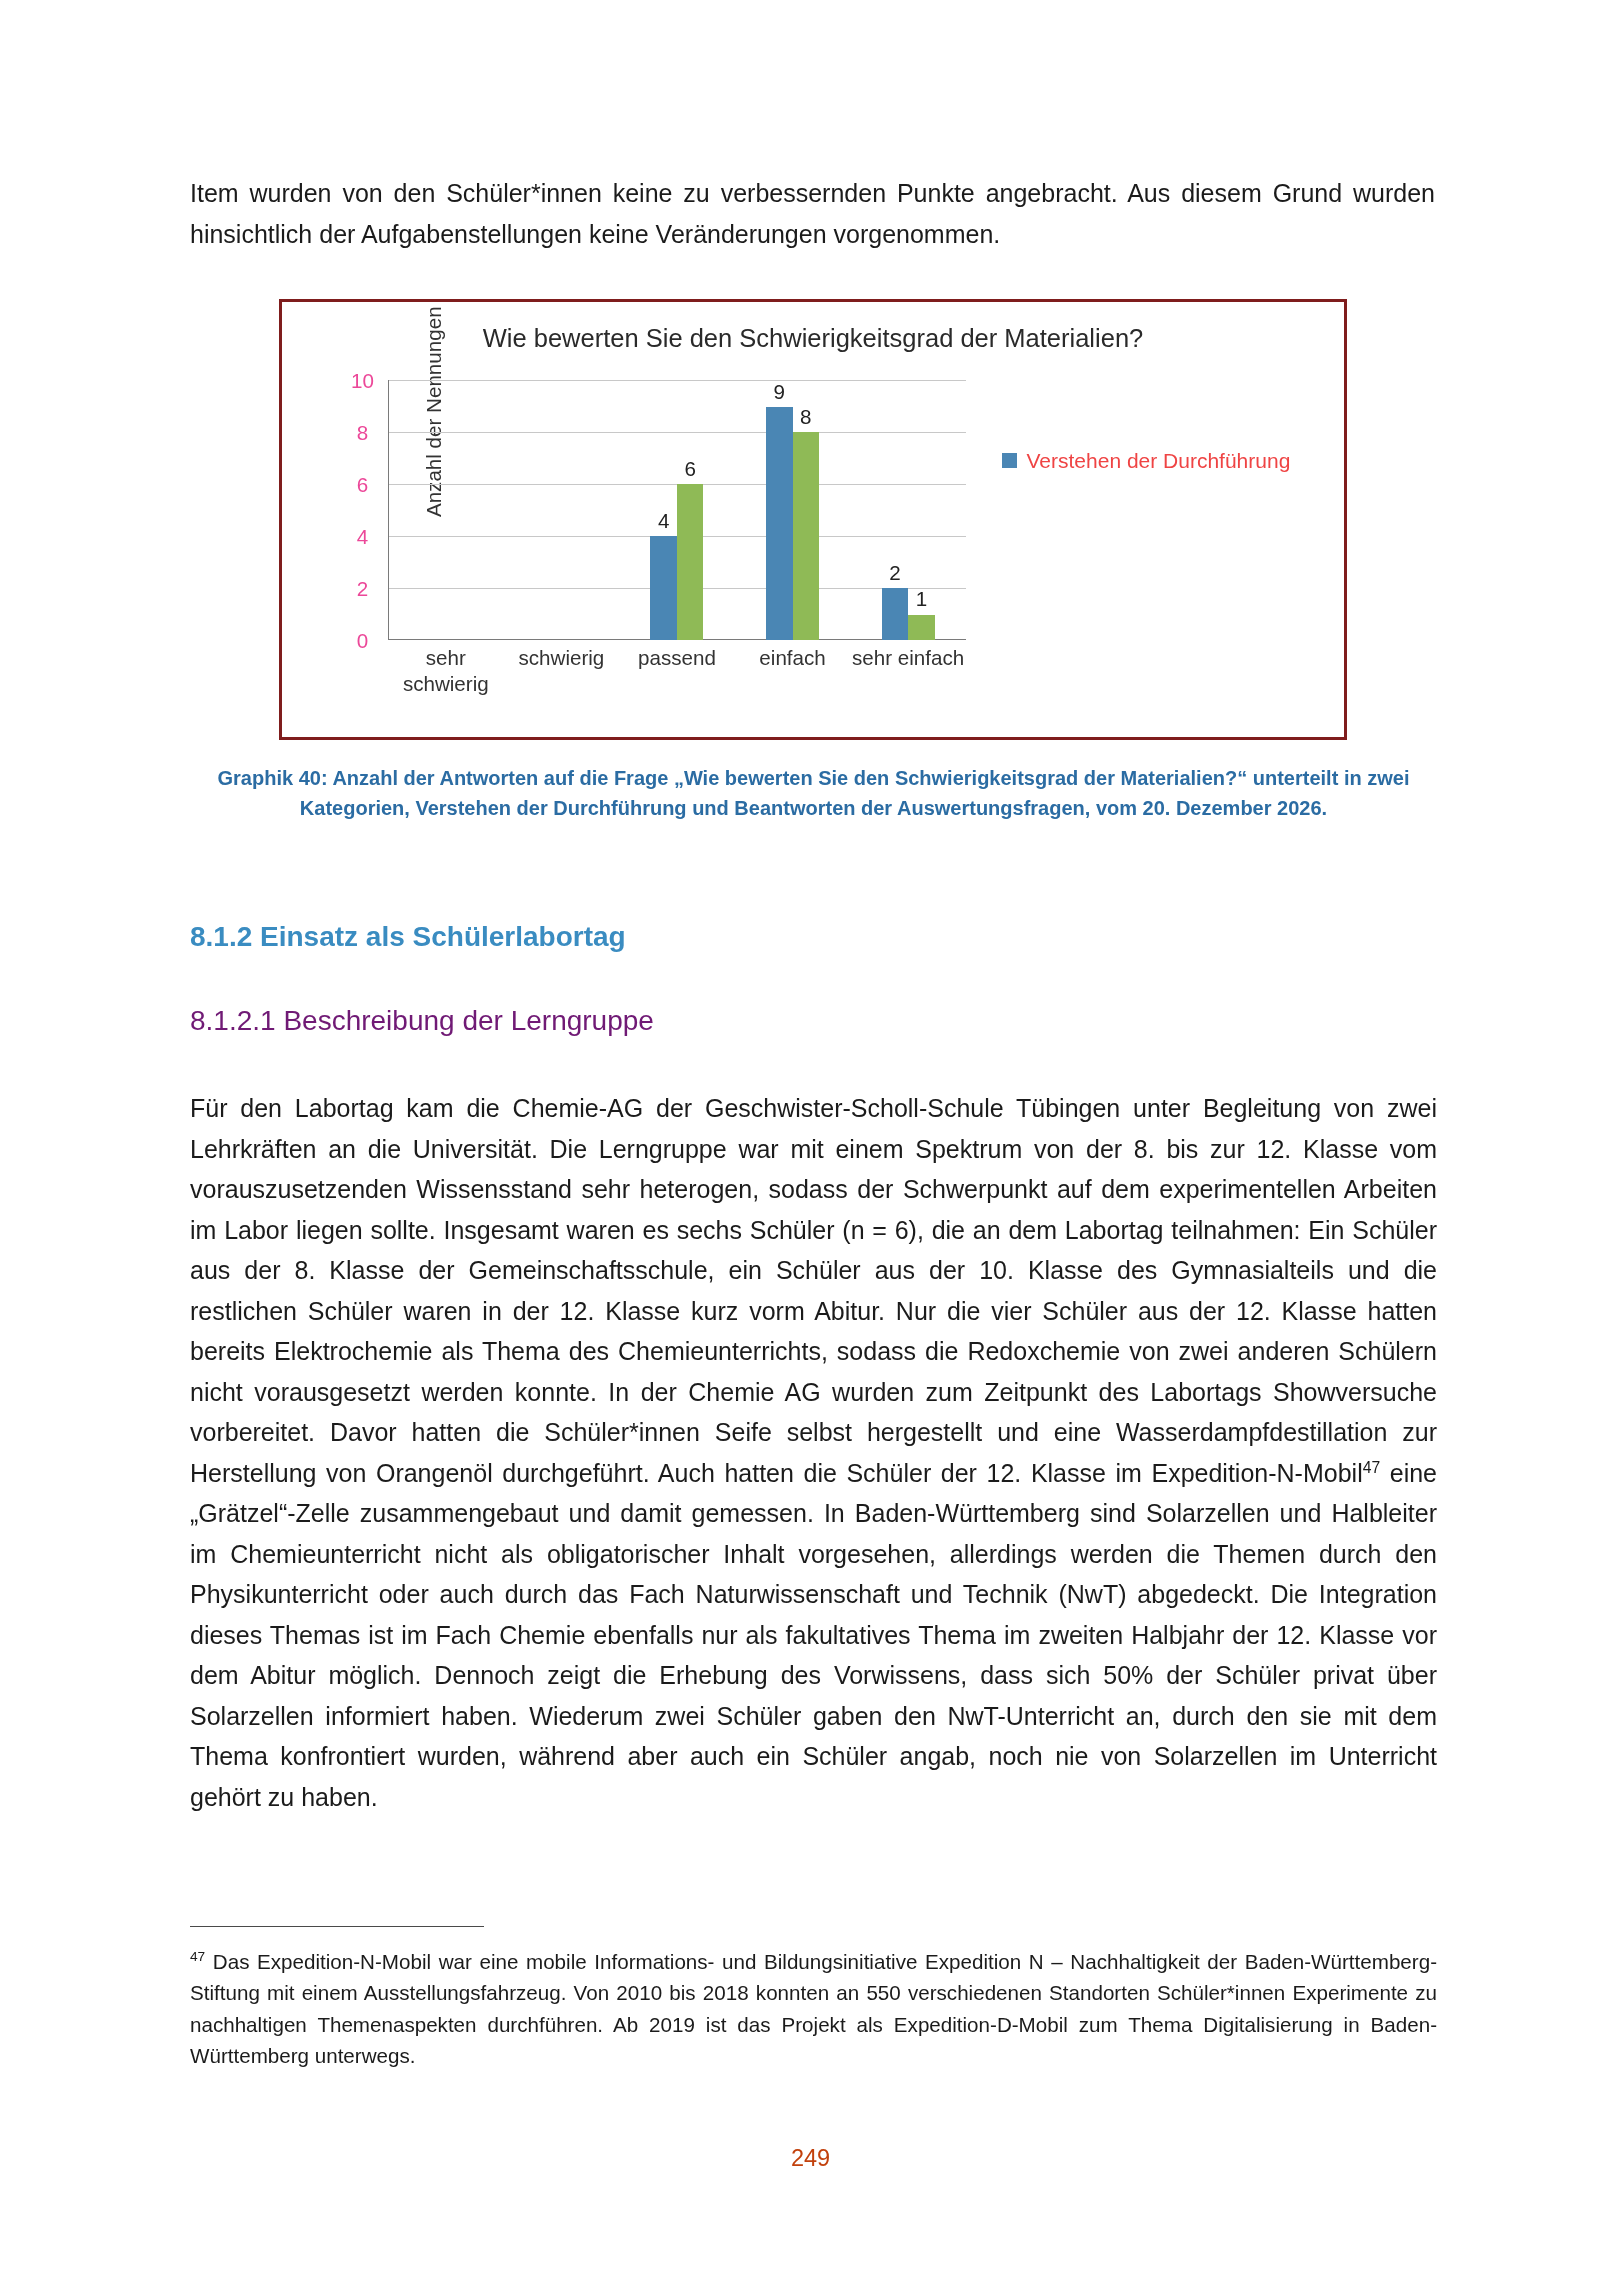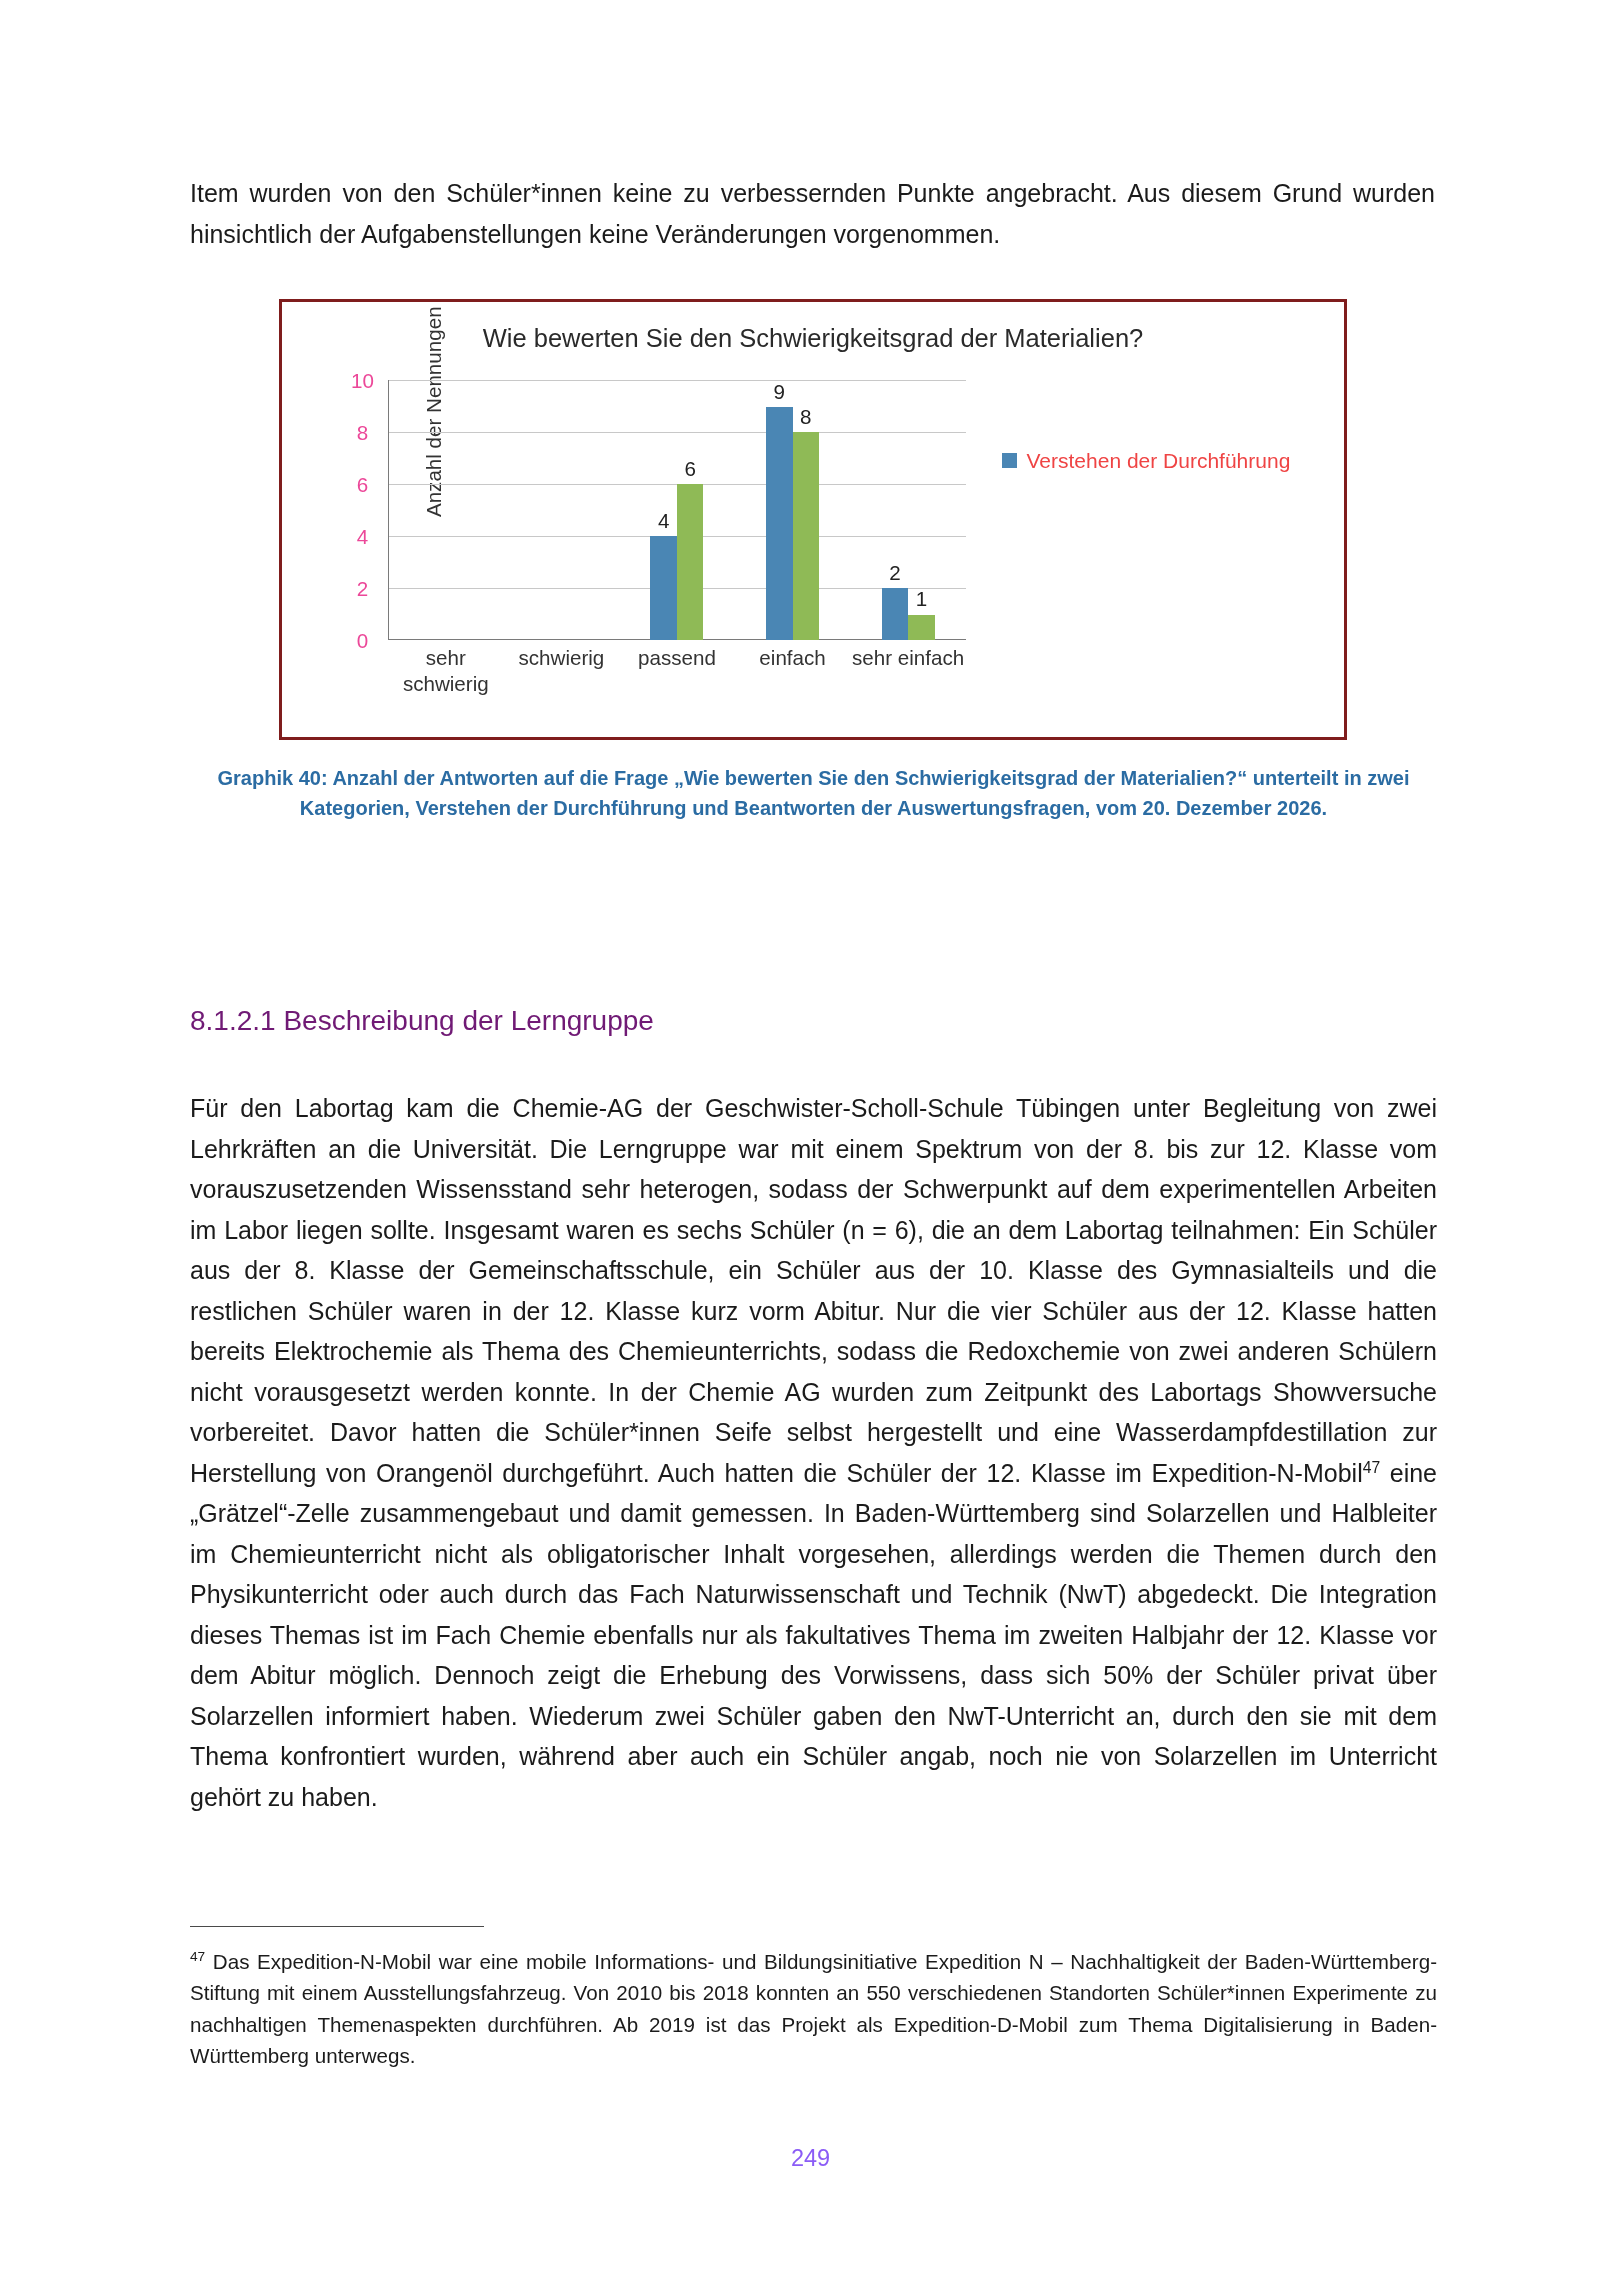--- a/index.html
+++ b/index.html
@@ -236,21 +236,21 @@
     font-size: 13.7px;
     vertical-align: super;
   }
   .page-number {
     position: absolute;
     left: 0;
     top: 2145px;
     width: 1621px;
     text-align: center;
     font-size: 23.5px;
-    color: #8b5cf6;
+    color: #c2410c;
   }
   sup.fn-ref { font-size: 15.7px; vertical-align: super; }
 </style>
 </head>
 <body>
 
 <div class="page">
 
   <div class="content">
     <p class="body-text">Item wurden von den Schüler*innen keine zu verbessernden Punkte angebracht. Aus diesem Grund wurden hinsichtlich der Aufgabenstellungen keine Veränderungen vorgenommen.</p>
@@ -328,20 +328,21 @@
     <div class="legend">
       <div class="legend-item">
         <span class="swatch s1"></span>
         <span>Verstehen der Durchführung</span>
       </div>
     </div>
   </div>
 
   <div class="caption">Graphik 40: Anzahl der Antworten auf die Frage „Wie bewerten Sie den Schwierigkeitsgrad der Materialien?“ unterteilt in zwei Kategorien, Verstehen der Durchführung und Beantworten der Auswertungsfragen, vom 20. Dezember 2026.</div>
 
+  <h2 class="heading" style="top:921px;">8.1.2 Einsatz als Schülerlabortag</h2>
   <h3 class="subheading" style="top:1005px;">8.1.2.1 Beschreibung der Lerngruppe</h3>
 
   <div class="main-text">
     <p class="body-text"><span>Für den Labortag kam die Chemie-AG der Geschwister-Scholl-Schule Tübingen unter Begleitung von zwei Lehrkräften an die Universität. Die Lerngruppe war mit einem Spektrum von der 8. bis zur 12. Klasse vom vorauszusetzenden Wissensstand sehr heterogen, sodass der Schwerpunkt auf dem experimentellen Arbeiten im Labor liegen sollte. Insgesamt waren es sechs Schüler (n = 6), die an dem Labortag teilnahmen: Ein Schüler aus der 8. Klasse der Gemeinschaftsschule, ein Schüler aus der 10. Klasse des Gymnasialteils und die restlichen Schüler waren in der 12. Klasse kurz vorm Abitur. Nur die vier Schüler aus der 12. Klasse hatten bereits Elektrochemie als Thema des Chemieunterrichts, sodass die Redoxchemie von zwei anderen Schülern nicht vorausgesetzt werden konnte. In der Chemie AG wurden zum Zeitpunkt des Labortags Showversuche vorbereitet. Davor hatten die Schüler*innen Seife selbst hergestellt und eine Wasserdampfdestillation zur Herstellung von Orangenöl durchgeführt. Auch hatten die Schüler der 12. Klasse im Expedition-N-Mobil</span><sup class="fn-ref">47</sup><span> eine „Grätzel“-Zelle zusammengebaut und damit gemessen. In Baden-Württemberg sind Solarzellen und Halbleiter im Chemieunterricht nicht als obligatorischer Inhalt vorgesehen, allerdings werden die Themen durch den Physikunterricht oder auch durch das Fach Naturwissenschaft und Technik (NwT) abgedeckt. Die Integration dieses Themas ist im Fach Chemie ebenfalls nur als fakultatives Thema im zweiten Halbjahr der 12. Klasse vor dem Abitur möglich. Dennoch zeigt die Erhebung des Vorwissens, dass sich 50% der Schüler privat über Solarzellen informiert haben. Wiederum zwei Schüler gaben den NwT-Unterricht an, durch den sie mit dem Thema konfrontiert wurden, während aber auch ein Schüler angab, noch nie von Solarzellen im Unterricht gehört zu haben.</span></p>
   </div>
 
   <div class="footnote-rule"></div>
   <div class="footnote">
     <sup>47</sup><span> Das Expedition-N-Mobil war eine mobile Informations- und Bildungsinitiative Expedition N – Nachhaltigkeit der Baden-Württemberg-Stiftung mit einem Ausstellungsfahrzeug. Von 2010 bis 2018 konnten an 550 verschiedenen Standorten Schüler*innen Experimente zu nachhaltigen Themenaspekten durchführen. Ab 2019 ist das Projekt als Expedition-D-Mobil zum Thema Digitalisierung in Baden-Württemberg unterwegs.</span>
   </div>

